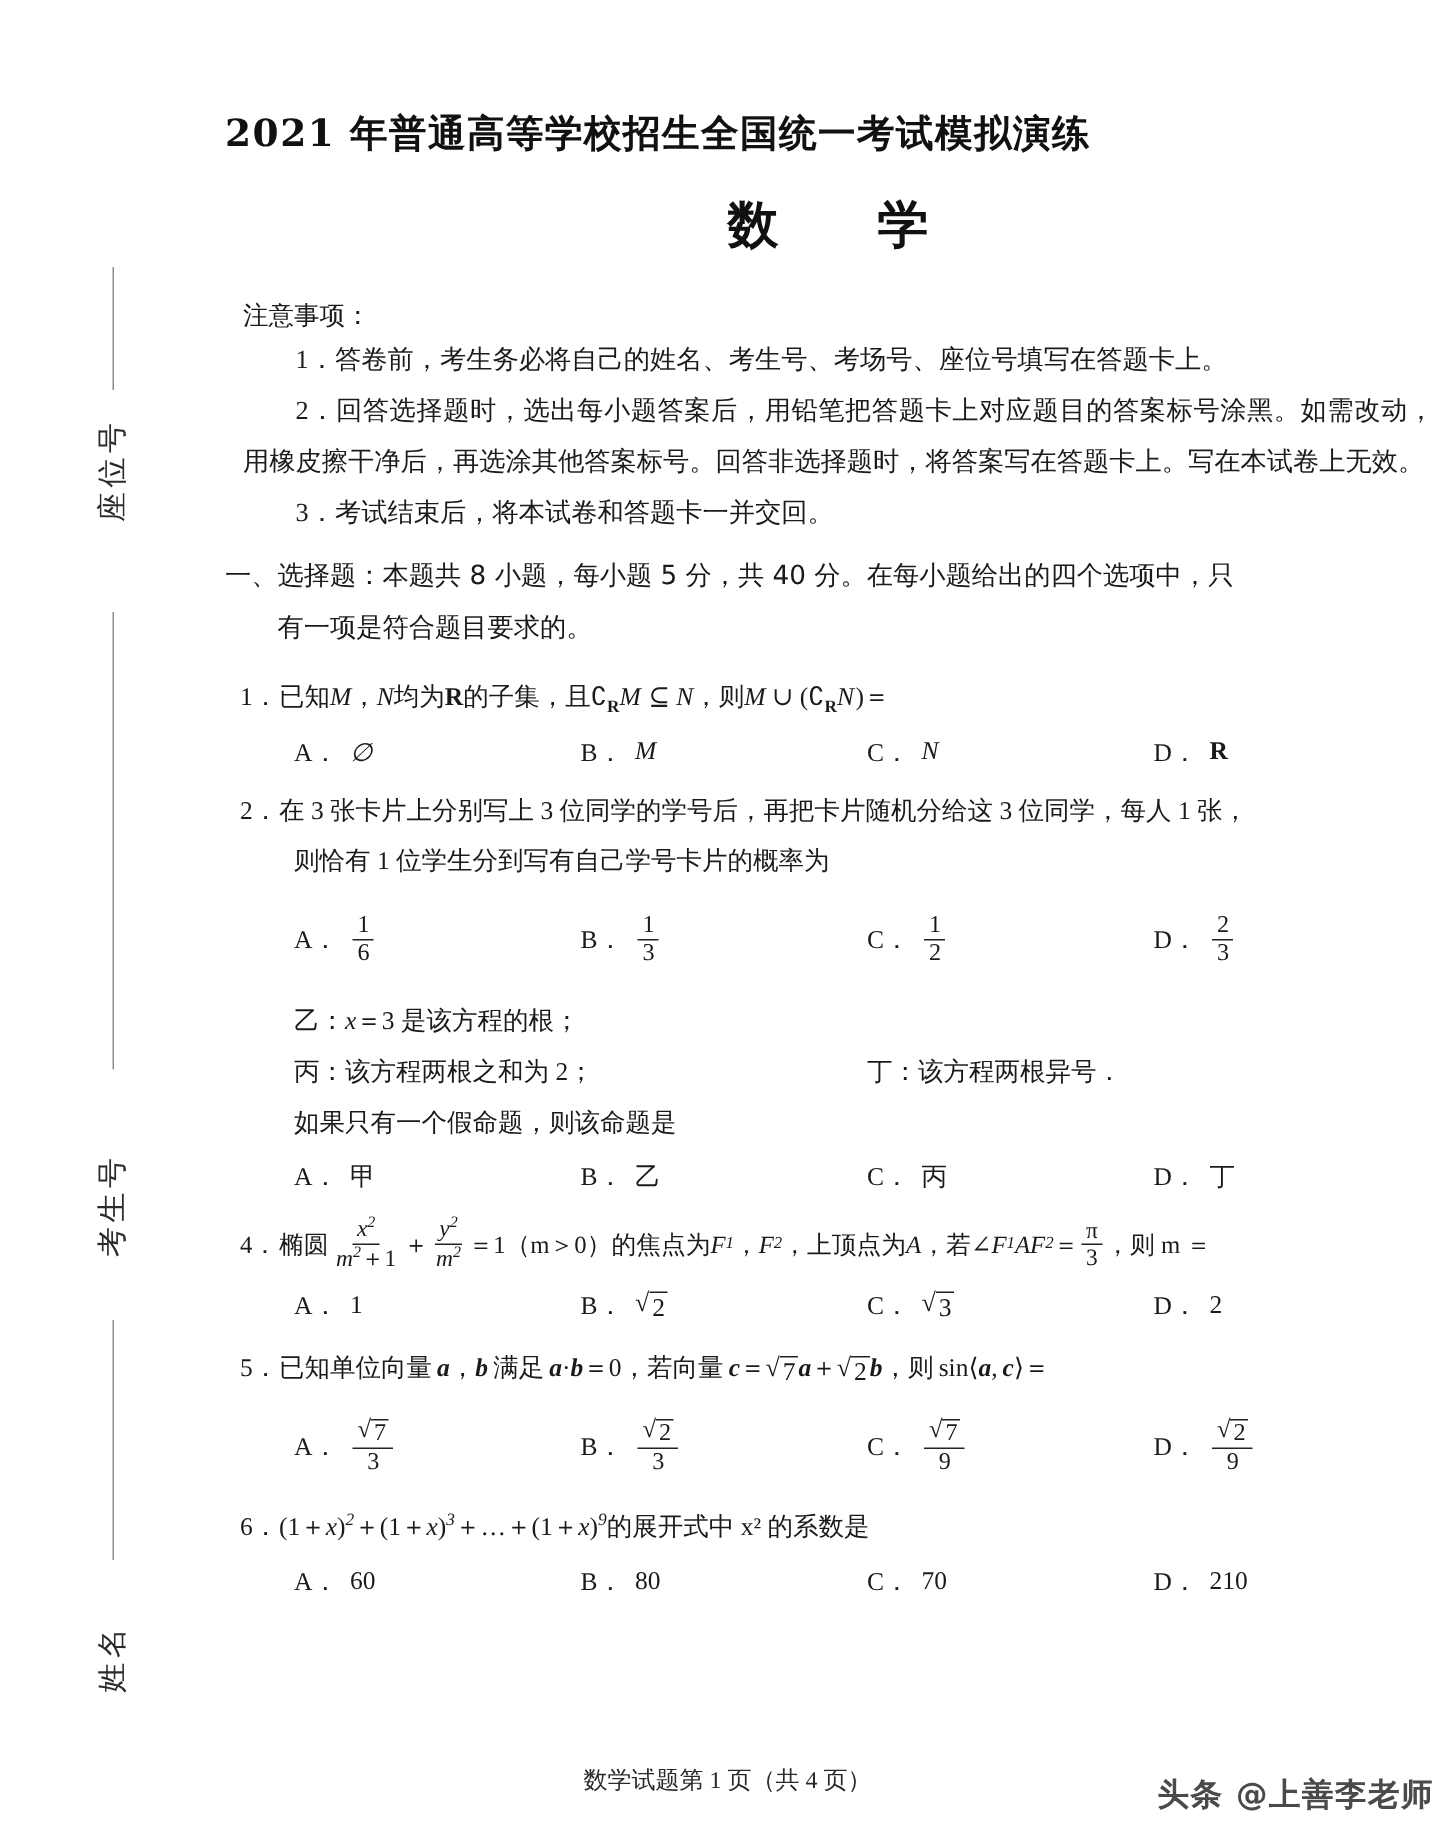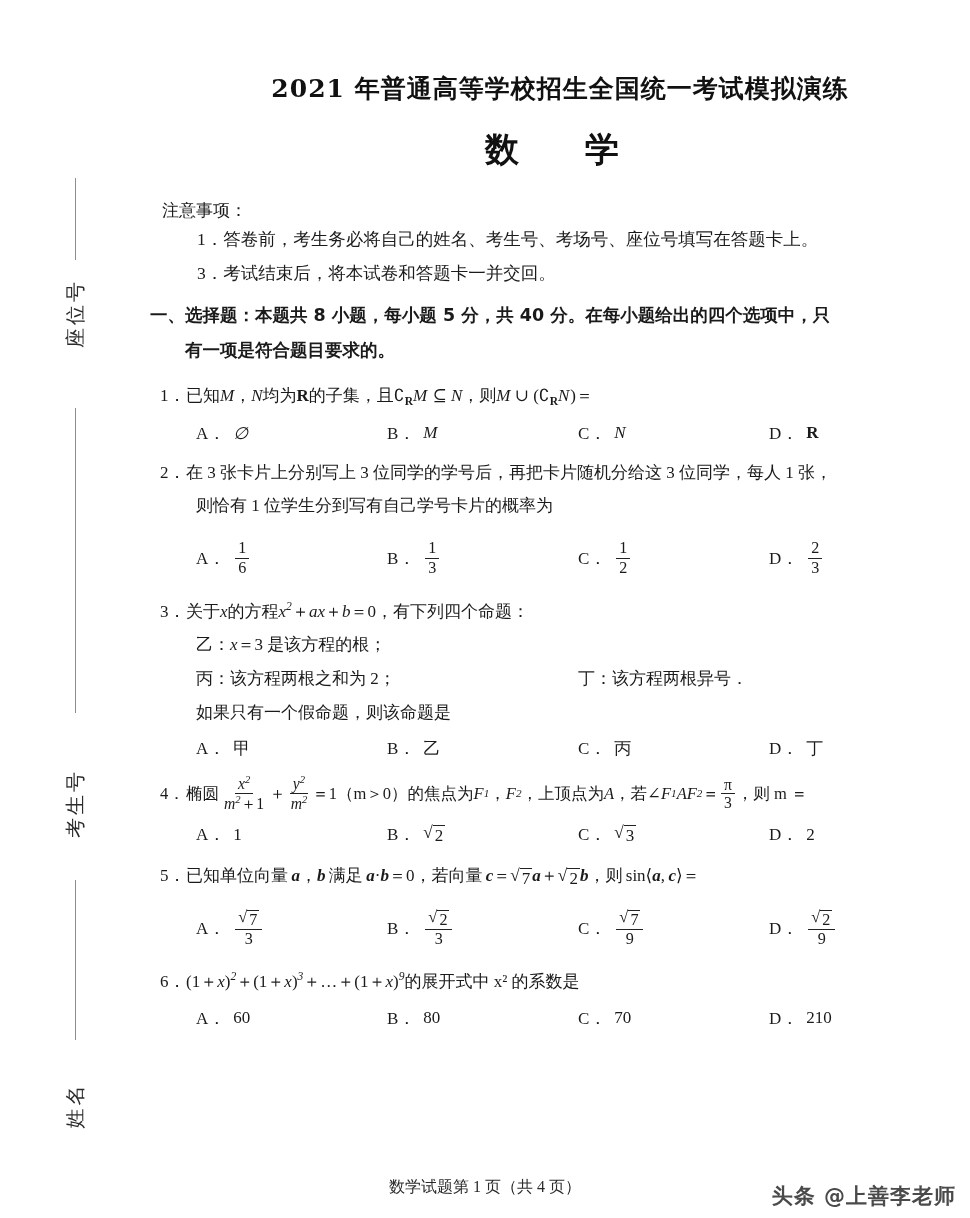--- a/index.html
+++ b/index.html
@@ -26,21 +26,21 @@
     font-size:20px; letter-spacing:3px; color:#2b2b2b;
     transform-origin:center center;
     transform: rotate(-90deg);
     white-space:nowrap;
   }
 
   
   .content { position:absolute; left:150px; top:0; width:820px; height:100%; }
 
   .doc-title {
-    text-align:center;
+    text-align:left;
     font-family:"DejaVu Serif","Liberation Serif",serif;
     font-weight:700;
     font-size:25px;
     letter-spacing:1px;
     margin-top:72px;
     color:#111;
   }
   .subject-title {
     text-align:center;
     font-family:"DejaVu Serif","Liberation Serif",serif;
@@ -61,21 +61,21 @@
     line-height:1.95;
     text-align:justify;
     text-justify:inter-ideograph;
     color:#1b1b1b;
   }
   .note-indent { text-indent:2em; }
 
   .section-head {
     margin-top:8px; padding-left:0px; padding-right:14px;
     font-family:"DejaVu Sans","Liberation Sans",sans-serif;
-    font-weight:700;
+    font-weight:400;
     font-size:17.5px;
     line-height:2.0;
     text-align:justify;
   }
   .section-head .l2 { padding-left:2em; display:block; }
 
   
   .q { margin-top:12px; padding-left:10px; padding-right:10px; }
   .q-stem {
     font-size:17px;
@@ -158,20 +158,21 @@
   </div>
 
   <div class="content">
 
     <div class="doc-title">2021 年普通高等学校招生全国统一考试模拟演练</div>
     <div class="subject-title">数　学</div>
 
     <div class="notes">
       <div class="notes-head">注意事项：</div>
       <div class="note-item note-indent">1．答卷前，考生务必将自己的姓名、考生号、考场号、座位号填写在答题卡上。</div>
+      <div class="note-item note-indent">2．回答选择题时，选出每小题答案后，用铅笔把答题卡上对应题目的答案标号涂黑。如需改动，用橡皮擦干净后，再选涂其他答案标号。回答非选择题时，将答案写在答题卡上。写在本试卷上无效。</div>
       <div class="note-item note-indent">3．考试结束后，将本试卷和答题卡一并交回。</div>
     </div>
 
     <div class="section-head">
       <span>一、选择题：本题共 8 小题，每小题 5 分，共 40 分。在每小题给出的四个选项中，只</span>
       <span class="l2">有一项是符合题目要求的。</span>
     </div>
 
     <div class="q">
       <div class="q-stem">
@@ -228,23 +229,20 @@
             <span class="opt-letter">D．</span>
             <span class="frac">
               <span class="num">2</span>
               <span class="den">3</span>
             </span>
           </div>
       </div>
     </div>
 
     <div class="q">
-      <div class="q-stem">
-        <span class="q-num">3．</span><span>关于</span><span class="mi">x</span><span>的方程</span><span class="mi">x</span><sup class="up">2</sup>＋<span class="mi">ax</span>＋<span class="mi">b</span><span>＝0，有下列四个命题：</span>
-      </div>
       <div class="prop-grid">
         <div><span>乙：</span><span class="mi">x</span><span>＝3 是该方程的根；</span></div>
       </div>
       <div class="prop-grid">
         <div><span>丙：</span><span>该方程两根之和为 2；</span></div>
         <div><span>丁：</span><span>该方程两根异号．</span></div>
       </div>
       <div class="q-sub">如果只有一个假命题，则该命题是</div>
       <div class="opts">
         <div class="opt">

